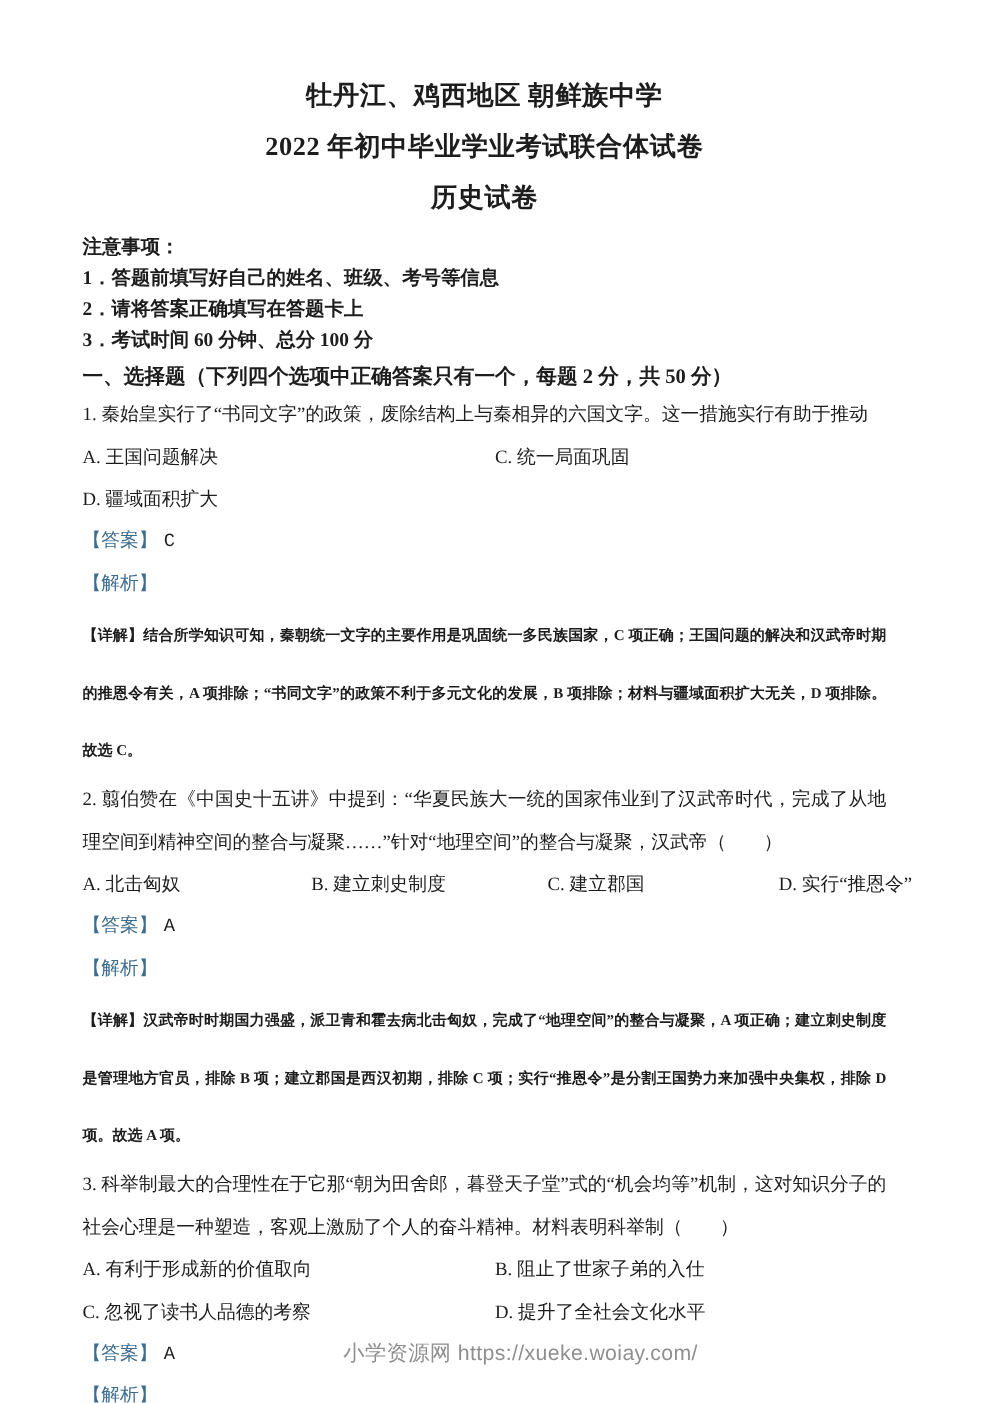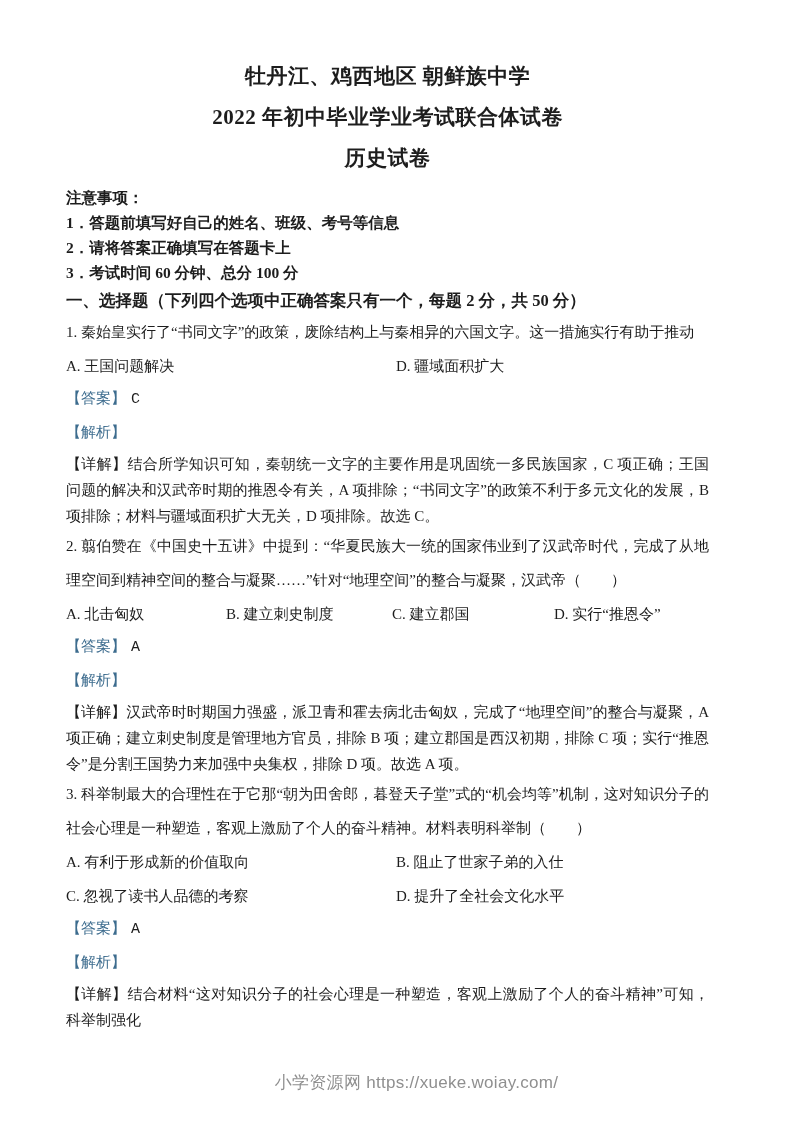--- a/index.html
+++ b/index.html
@@ -55,35 +55,36 @@
     line-height: 34px;
     text-align: justify;
   }
   .options {
     display: grid;
     font-size: 15px;
     line-height: 34px;
     margin: 0;
   }
   .options.two-col  { grid-template-columns: 330px auto; }
-  .options.four-col { grid-template-columns: 160px 166px 162px auto; }
+  .options.four-col { grid-template-columns: 160px 166px 162px auto; gap: 23px; }
   .opt { white-space: nowrap; }
   .ans-line {
     margin: 0;
     font-size: 15px;
     line-height: 34px;
     font-family: Liberation Mono, monospace;
   }
   .blue { color: #3d6c8e; }
   .ans-value { margin-left: 5px; }
   .detail {
     margin: 0;
-    font-size: 15px;
-    line-height: 26px;
+    font-size: 12px;
+    line-height: 46px;
     text-align: justify;
+    font-weight: bold;
   }
   
   .footer {
     position: absolute;
     left: 0;
     right: 0;
     bottom: 28px;
     text-align: center;
     font-family: "Liberation Sans", "DejaVu Sans", sans-serif;
     font-size: 17px;
@@ -107,20 +108,21 @@
     <p>2．请将答案正确填写在答题卡上</p>
     <p>3．考试时间 60 分钟、总分 100 分</p>
   </div>
 
   <p class="section-heading">一、选择题（下列四个选项中正确答案只有一个，每题 2 分，共 50 分）</p>
 
   <div class="question">
     <p class="stem">1. 秦始皇实行了“书同文字”的政策，废除结构上与秦相异的六国文字。这一措施实行有助于推动</p>
     <div class="options two-col">
       <span class="opt">A. 王国问题解决</span>
+      <span class="opt">C. 统一局面巩固</span>
       <span class="opt">D. 疆域面积扩大</span>
     </div>
     <p class="ans-line"><span class="blue">【答案】</span><span class="ans-value">C</span></p>
     <p class="ans-line"><span class="blue">【解析】</span></p>
     <p class="detail">【详解】结合所学知识可知，秦朝统一文字的主要作用是巩固统一多民族国家，C 项正确；王国问题的解决和汉武帝时期的推恩令有关，A 项排除；“书同文字”的政策不利于多元文化的发展，B 项排除；材料与疆域面积扩大无关，D 项排除。故选 C。</p>
   </div>
 
   <div class="question">
     <p class="stem">2. 翦伯赞在《中国史十五讲》中提到：“华夏民族大一统的国家伟业到了汉武帝时代，完成了从地理空间到精神空间的整合与凝聚……”针对“地理空间”的整合与凝聚，汉武帝（　　）</p>
     <div class="options four-col">

